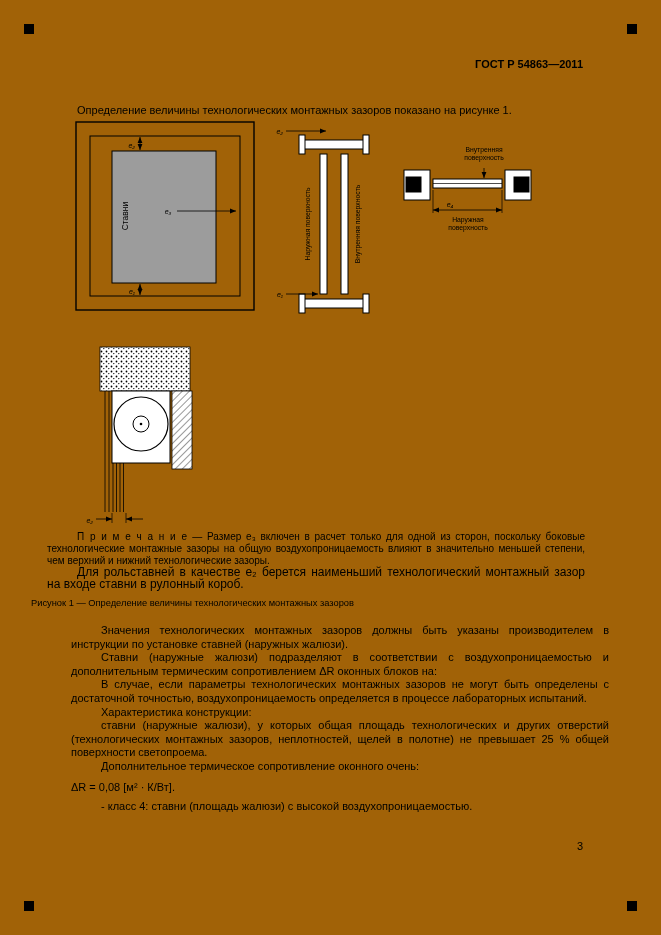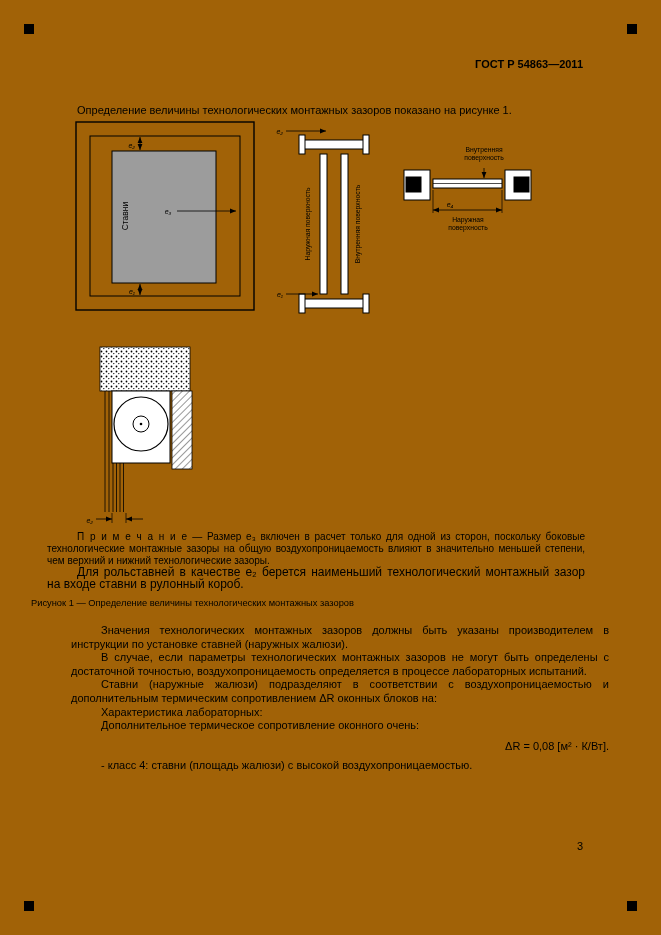--- a/index.html
+++ b/index.html
@@ -19,21 +19,21 @@
 
   .figure-svg { position:absolute; left:47px; top:115px; }
 
   .note { position:absolute; left:47px; top:531px; width:538px; font-size:10px; line-height:11.8px; text-indent:30px; text-align:justify; }
   .note-label { letter-spacing:0.5px; }
   .rollnote { position:absolute; left:47px; top:567px; width:538px; font-size:12px; line-height:11.8px; text-indent:30px; text-align:justify; }
   .caption { position:absolute; left:31px; top:598px; width:538px; font-size:9.3px; text-align:left; }
 
   .bodytext { position:absolute; left:55px; top:624px; width:538px; font-size:11px; line-height:13.6px;margin-left:16px; }
   .bodytext p.para { text-indent:30px; text-align:justify; }
-  .formula { text-align:right; margin:7px 0 6px 0; font-size:11px; }
+  .formula { text-align:left; margin:7px 0 6px 0; font-size:11px; }
 
   .pagenum { position:absolute; top:840px; right:78px; font-size:11px; }
 
   svg text { font-family:"Liberation Sans","DejaVu Sans",sans-serif; fill:#000; stroke:none; }
   svg .dim { font-style:italic; font-size:7px; }
   svg .rotlab { font-size:6.8px; }
   .fig-label { font-size:6.8px; line-height:7.6px; text-align:center; color:#000;
                font-family:"Liberation Sans","DejaVu Sans",sans-serif; }
 </style>
 </head>
@@ -141,23 +141,24 @@
     <span class="note-label">П р и м е ч а н и е</span>
     <span>— Размер e₃ включен в расчет только для одной из сторон, поскольку боковые технологические монтажные зазоры на общую воздухопроницаемость влияют в значительно меньшей степени, чем верхний и нижний технологические зазоры.</span>
   </p>
 
   <p class="rollnote">Для рольставней в качестве e₂ берется наименьший технологический монтажный зазор на входе ставни в рулонный короб.</p>
 
   <p class="caption">Рисунок 1 — Определение величины технологических монтажных зазоров</p>
 
   <div class="bodytext">
     <p class="para">Значения технологических монтажных зазоров должны быть указаны производителем в инструкции по установке ставней (наружных жалюзи).</p>
+    <p class="para">Ставни (наружные жалюзи) подразделяют в соответствии с воздухопроницаемостью и дополнительным термическим сопротивлением ΔR оконных блоков на:</p>
     <p class="para">В случае, если параметры технологических монтажных зазоров не могут быть определены с достаточной точностью, воздухопроницаемость определяется в процессе лабораторных испытаний.</p>
-    <p class="para">Ставни (наружные жалюзи) подразделяют в соответствии с воздухопроницаемостью и дополнительным термическим сопротивлением ΔR оконных блоков на:</p>
-    <p class="para">Характеристика лабораторных:</p>
+    <p class="para">Характеристика конструкции:</p>
+    <p class="para">ставни (наружные жалюзи), у которых общая площадь технологических и других отверстий (технологических монтажных зазоров, неплотностей, щелей в полотне) не превышает 25 % общей поверхности светопроема.</p>
     <p class="para">Дополнительное термическое сопротивление оконного очень:</p>
     <p class="formula">ΔR = 0,08 [м² · К/Вт].</p>
     <p class="para">- класс 4: ставни (площадь жалюзи) с высокой воздухопроницаемостью.</p>
   </div>
 
   <div class="pagenum">3</div>
 
 </div>
 
 </body></html>

